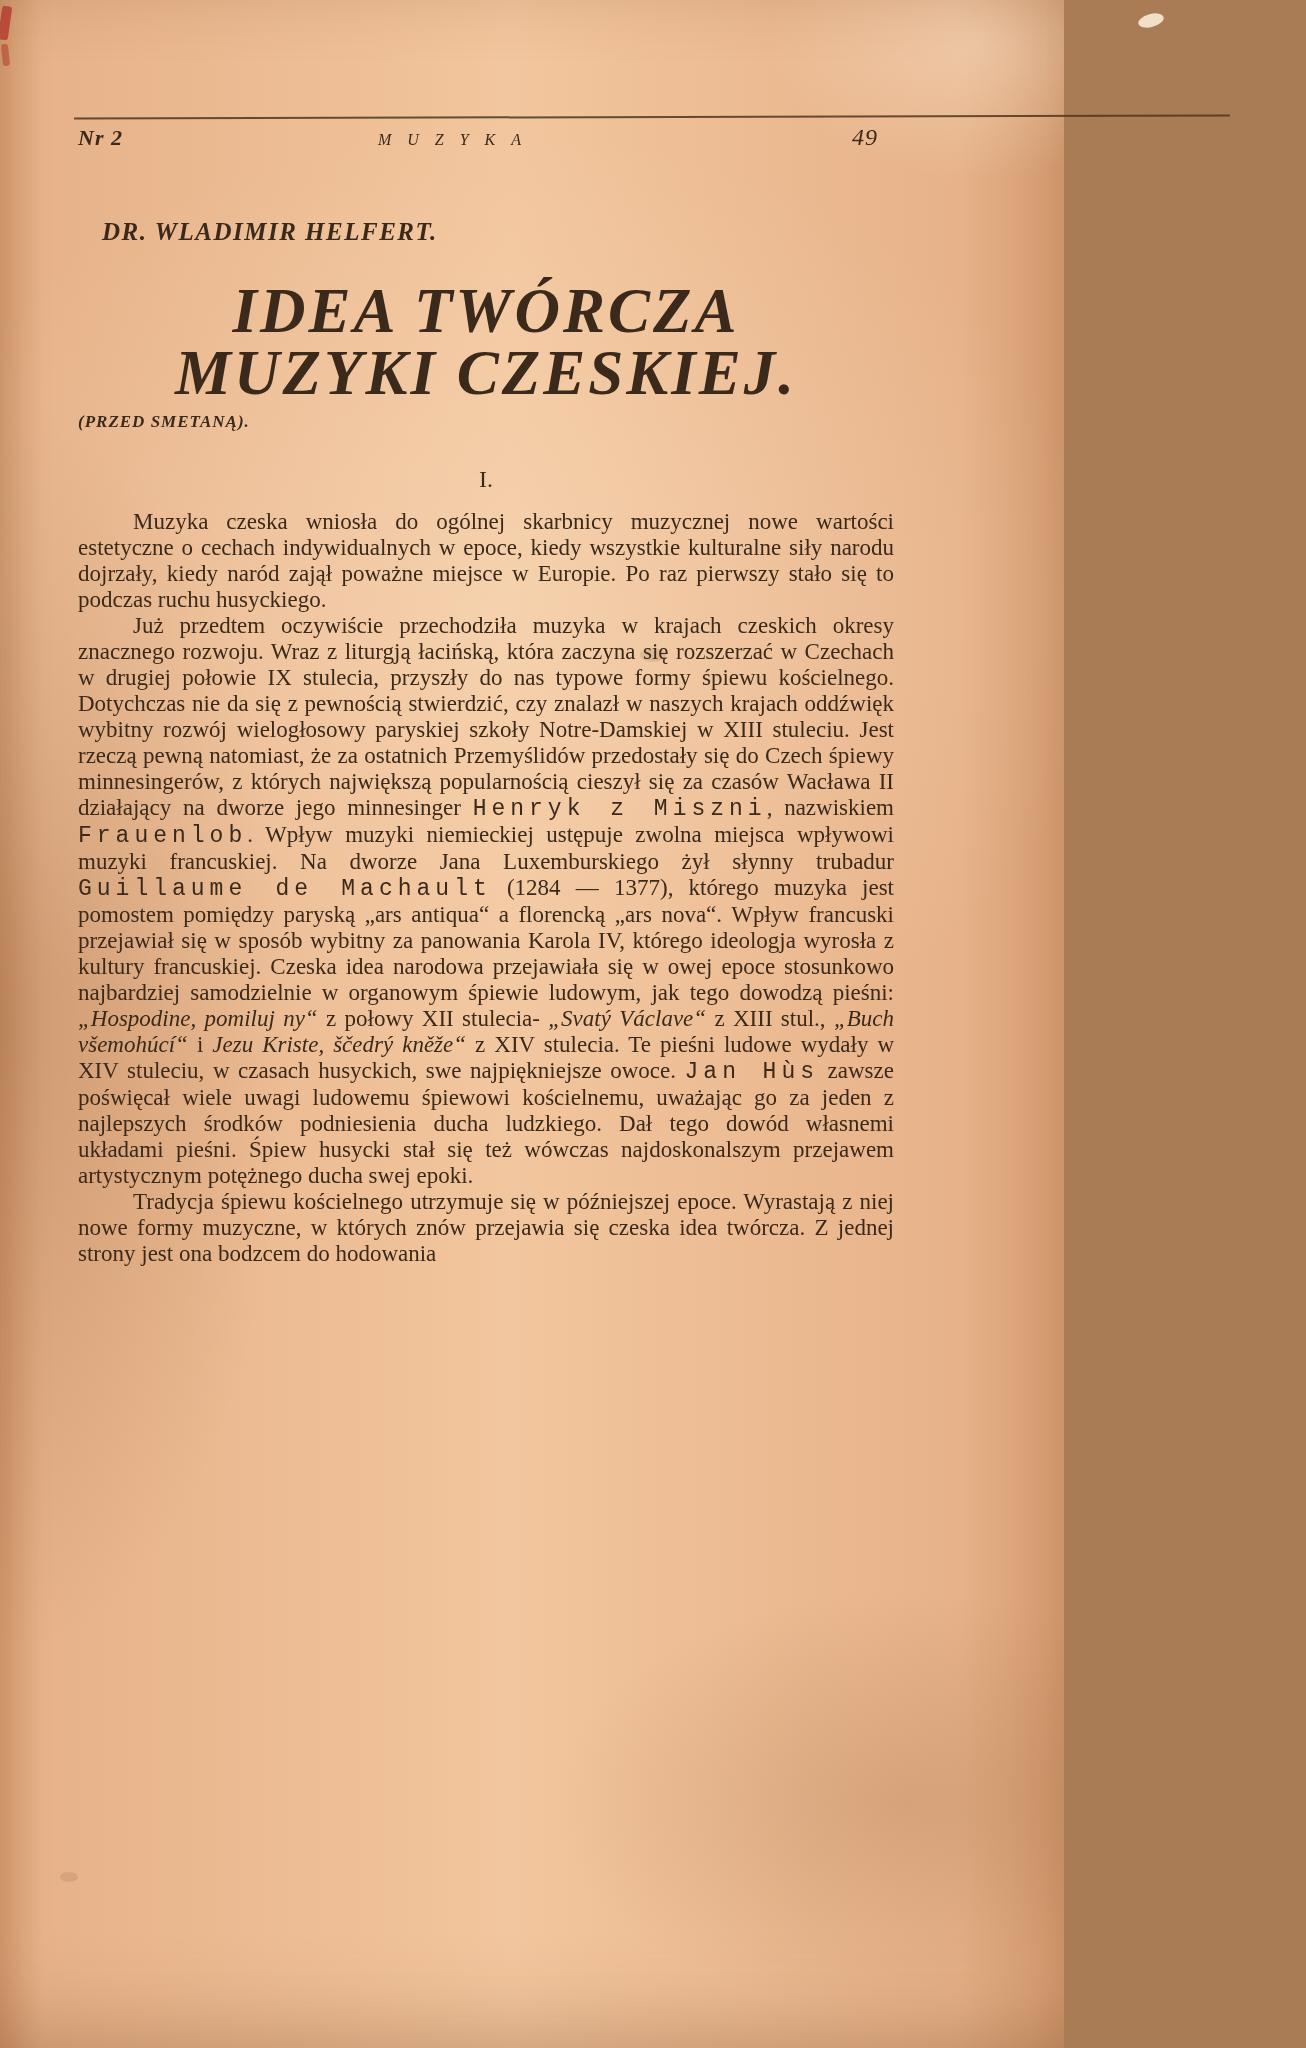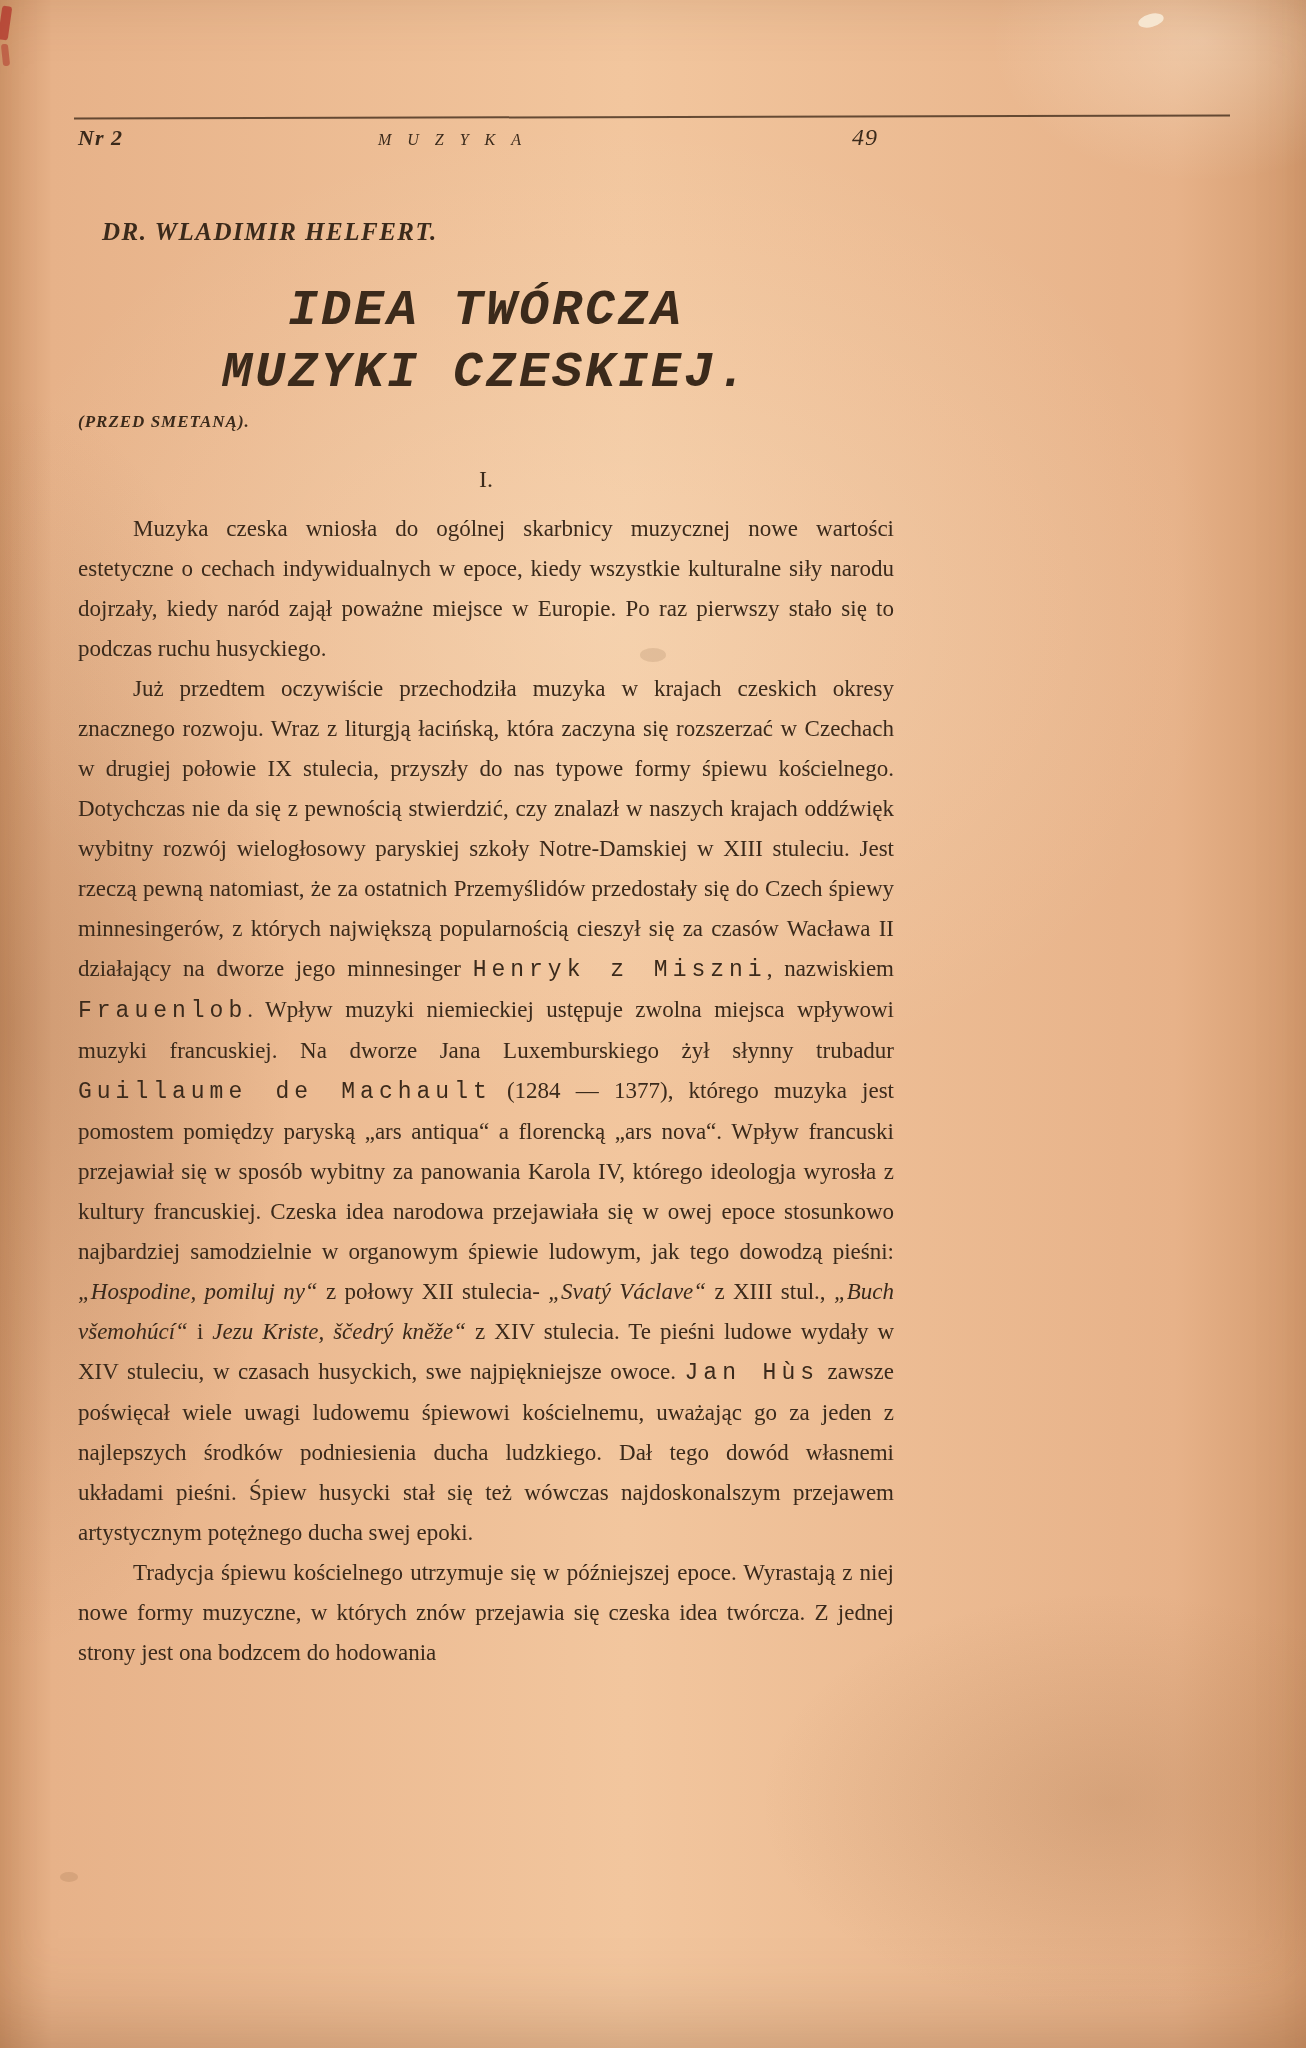--- a/index.html
+++ b/index.html
@@ -12,21 +12,21 @@
   }
   *{margin:0;padding:0;box-sizing:border-box;}
   html,body{width:1306px;height:2048px;overflow:hidden;}
   body{
     font-family:"Liberation Serif","DejaVu Serif",serif;
     color:var(--ink);
     background:#a97c55;
   }
   .page{
     position:relative;
-    width:1306px;height:2048px;
+    width:1064px;height:2048px;
     background:
       radial-gradient(ellipse 900px 700px at 46% 30%, rgba(255,240,214,0.28), rgba(255,240,214,0) 70%),
       radial-gradient(ellipse 500px 300px at 85% 88%, rgba(130,80,40,0.18), rgba(130,80,40,0) 70%),
       radial-gradient(ellipse 400px 900px at 1% 50%, rgba(120,70,35,0.22), rgba(120,70,35,0) 70%),
       radial-gradient(ellipse 300px 200px at 92% 2%, rgba(255,245,225,0.35), rgba(255,245,225,0) 70%),
       linear-gradient(90deg, var(--paper-edge) 0%, var(--paper) 4%, var(--paper-light) 48%, var(--paper) 90%, var(--paper-edge) 100%);
     box-shadow:
       inset 0 -60px 90px -50px rgba(110,60,25,0.35),
       inset 0 40px 70px -50px rgba(110,60,25,0.22);
   }
@@ -73,32 +73,32 @@
   .column{
     position:absolute;left:78px;top:218px;width:816px;
   }
   .byline{
     font-style:italic;font-weight:bold;font-size:25px;letter-spacing:1.5px;
     margin-bottom:34px;
     margin-left:24px;
   }
   .title{
     text-align:center;font-style:italic;font-weight:600;
-    font-size:50px;line-height:62px;letter-spacing:3px;font-family:Liberation Mono, monospace;
+    font-size:63px;line-height:62px;letter-spacing:3px;
   }
   .subtitle{
     text-align:left;font-style:italic;font-weight:bold;
     font-size:17px;letter-spacing:1px;margin-top:8px;
   }
   .section-no{
     text-align:center;font-size:24px;margin-top:34px;
   }
   .body-text{
     margin-top:16px;
-    font-size:23px;line-height:40px;
+    font-size:23px;line-height:26px;
     text-align:justify;
   }
   .para{text-indent:55px;}
   .seg-italic{font-style:italic;}
   .seg-spaced{letter-spacing:5px;font-family:Liberation Mono, monospace;}
 </style>
 </head>
 <body>
 
 <div class="page">

